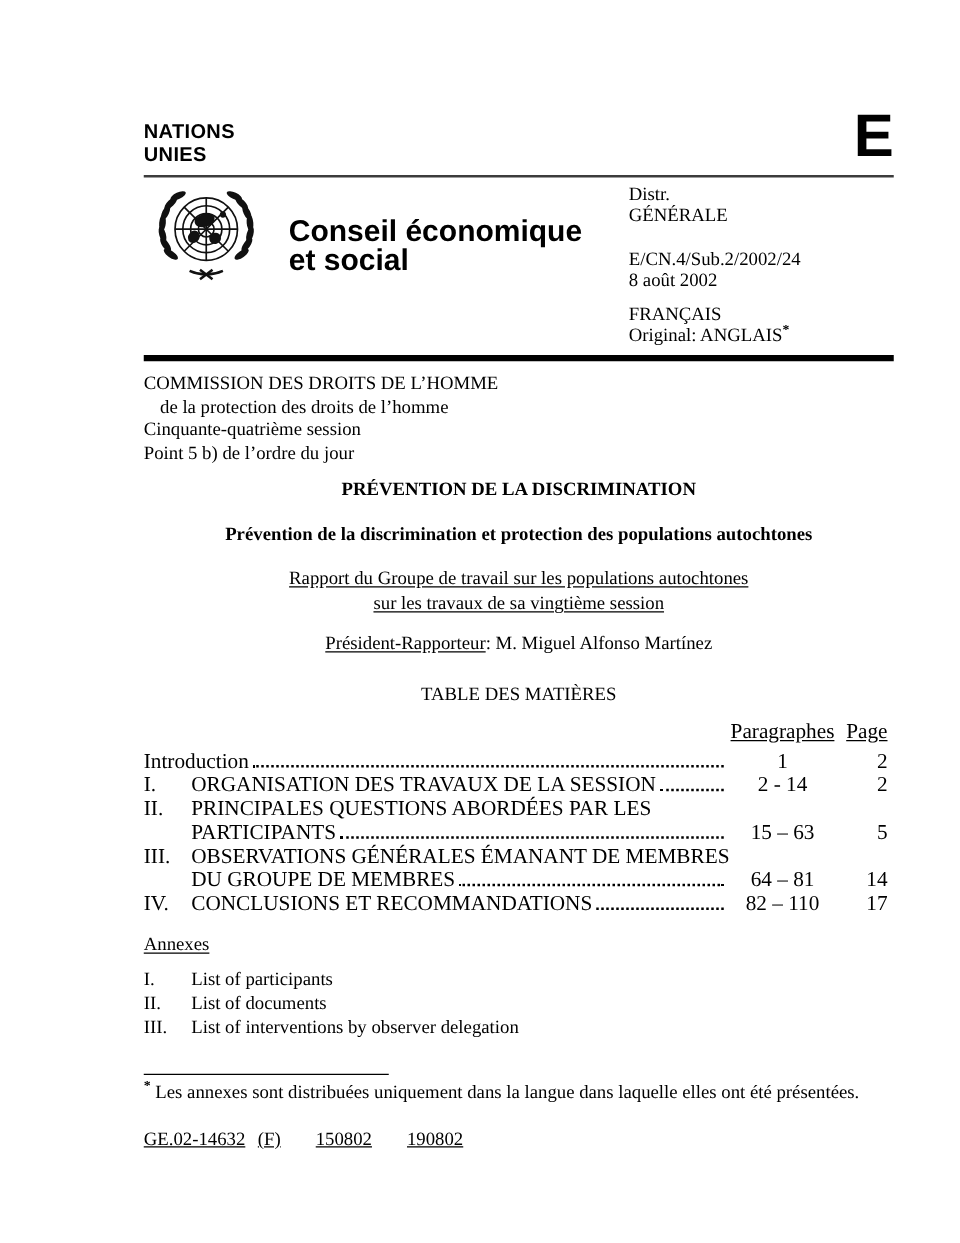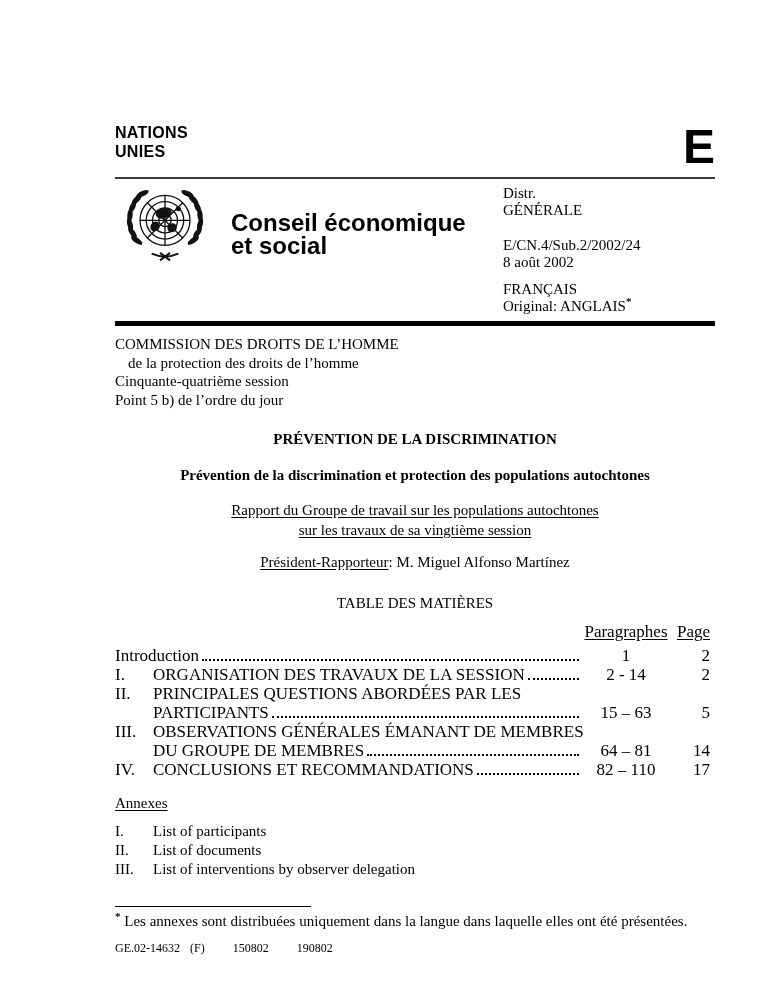--- a/index.html
+++ b/index.html
@@ -5,21 +5,21 @@
   * { margin: 0; padding: 0; box-sizing: border-box; }
   html, body { background: #ffffff; }
   body { width: 768px; height: 994px; position: relative; }
   .page {
     width: 768px; height: 994px; background: #fff; overflow: hidden;
     font-family: "Liberation Serif", serif; color: #000;
   }
   .content { padding: 86px 53px 0 115px; width: 768px; }
 
   
-  .header-top { display: flex; justify-content: space-between; align-items: flex-start; margin-top: 37px; }
+  .header-top { display: flex; justify-content: space-between; align-items: flex-end; }
   .org-name {
     font-family: "Liberation Sans", sans-serif; font-weight: bold;
     font-size: 16px; line-height: 19px; letter-spacing: .3px;
   }
   .series-letter {
     font-family: "Liberation Sans", sans-serif; font-weight: bold;
     font-size: 48px; line-height: 48px;
   }
   .rule-thin { border: 0; border-top: 2px solid #3c3c3c; margin-top: 6px; }
   .header-main { display: flex; margin-top: 6px; }
@@ -33,21 +33,21 @@
   .distr-block .grp3 { margin-top: 10px; }
   sup.fn-mark { font-weight: bold; font-size: 11px; vertical-align: super; line-height: 0; }
   .rule-thick { border: 0; border-top: 5px solid #000; margin-top: 6px; }
 
   
   .session { margin-top: 9px; font-size: 15px; line-height: 18.5px; }
   .session .indent { padding-left: 13px; }
 
   
   .t-center { text-align: center; font-size: 15px; line-height: 19px; }
-  .title-main { margin-top: 21px; font-weight: bold; }
+  .title-main { margin-top: 11px; font-weight: bold; }
   .title-sub { margin-top: 17px; font-weight: bold; }
   .report-title { margin-top: 15px; line-height: 20px; }
   .report-title span { text-decoration: underline; text-underline-offset: 2px; }
   .rapporteur { margin-top: 13px; }
   .u { text-decoration: underline; text-underline-offset: 2px; text-align: right; }
 
   
   .toc-heading { margin-top: 22px; }
   .toc { font-size: 17px; line-height: 19px; }
   .toc-headrow { display: flex; margin-top: 9px; }
@@ -63,21 +63,21 @@
     margin: 0 4px 4px 3px; min-width: 8px;
   }
   
   .annexes-heading { margin-top: 15px; font-size: 15px; line-height: 19px; }
   .annex-list { margin-top: 9px; font-size: 15px; line-height: 19px; }
   .annex-row { display: flex; }
 
   
   .fn-sep { border: 0; border-top: 1px solid #000; width: 196px; margin: 27px 0 0 0; }
   .footnote { margin-top: 5px; font-size: 15px; line-height: 19px; }
-  .ge-line { display: flex; margin-top: 10px; font-size: 12px; }
+  .ge-line { display: flex; margin-top: 20px; font-size: 15px; text-decoration: underline; }
   .ge-line .g1 { margin-left: 10px; }
   .ge-line .g2 { margin-left: 28px; }
 </style>
 </head>
 <body>
 
 <div class="page">
   <div class="content">
 
     <div class="header-top">

